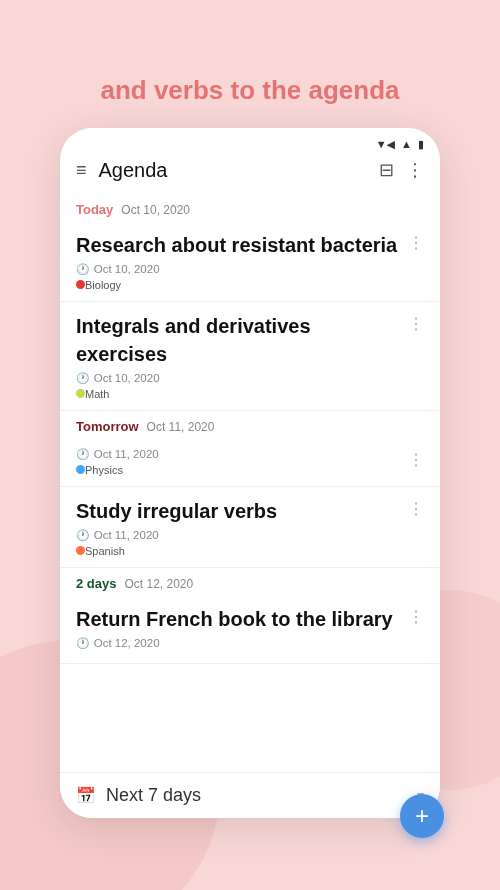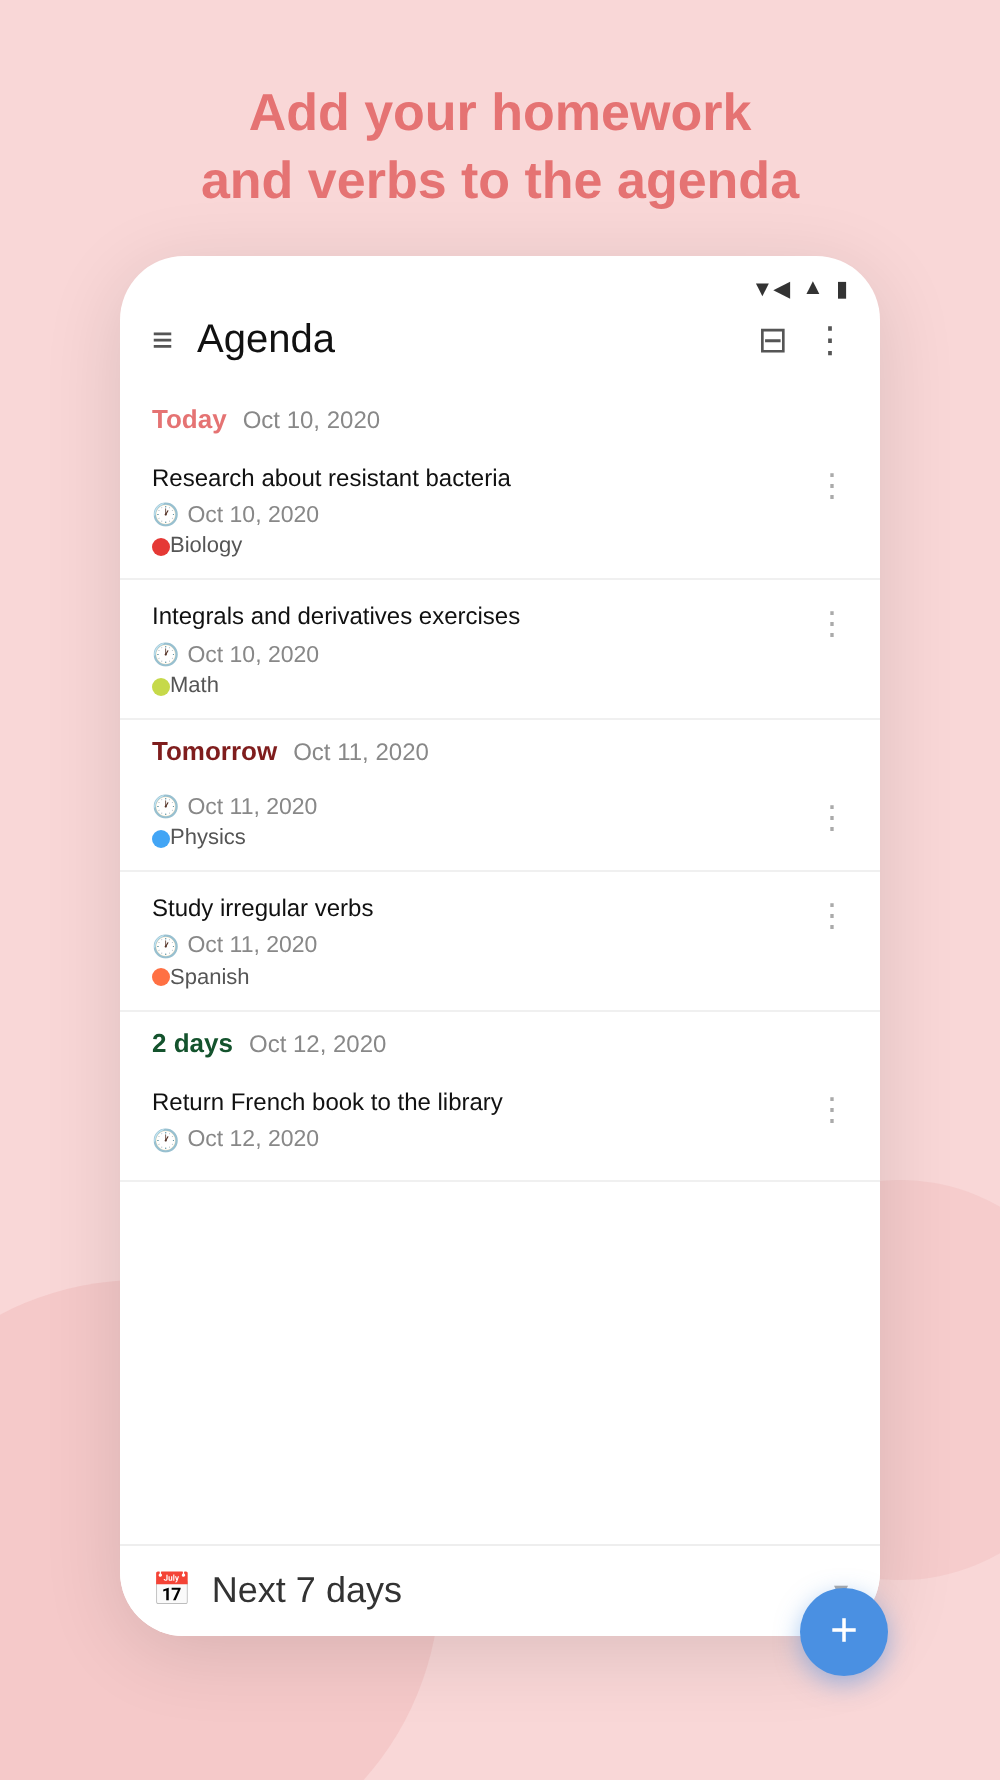--- a/index.html
+++ b/index.html
@@ -139,24 +139,25 @@
       border-bottom: 1px solid #f0f0f0;
       display: flex;
       justify-content: space-between;
       align-items: flex-start;
     }
     .task-content {
       flex: 1;
       padding-right: 8px;
     }
     .task-title {
-      font-size: 12px;
+      font-size: 20px;
       color: #111;
       line-height: 1.4;
       margin-bottom: 4px;
+      font-weight: bold;
     }
     .task-meta {
       display: flex;
       align-items: center;
       gap: 4px;
       font-size: 11.5px;
       color: #888;
       margin-bottom: 3px;
     }
     .task-meta .clock-icon {
@@ -227,21 +228,21 @@
       box-shadow: 0 4px 12px rgba(74,144,226,0.5);
       cursor: pointer;
       z-index: 10;
     }
   </style>
 </head>
 <body>
 
 <div class="header-text">
   <h1>
-    <span>Add your homework</span><br>
+    <br>
     <span>and verbs to the </span><span style="color:#e57373">agenda</span>
   </h1>
 </div>
 
 <div class="phone-container">
 
   <div class="status-bar">
     <span class="status-icon">▼◀</span>
     <span class="status-icon">▲</span>
     <span class="status-icon">▮</span>

